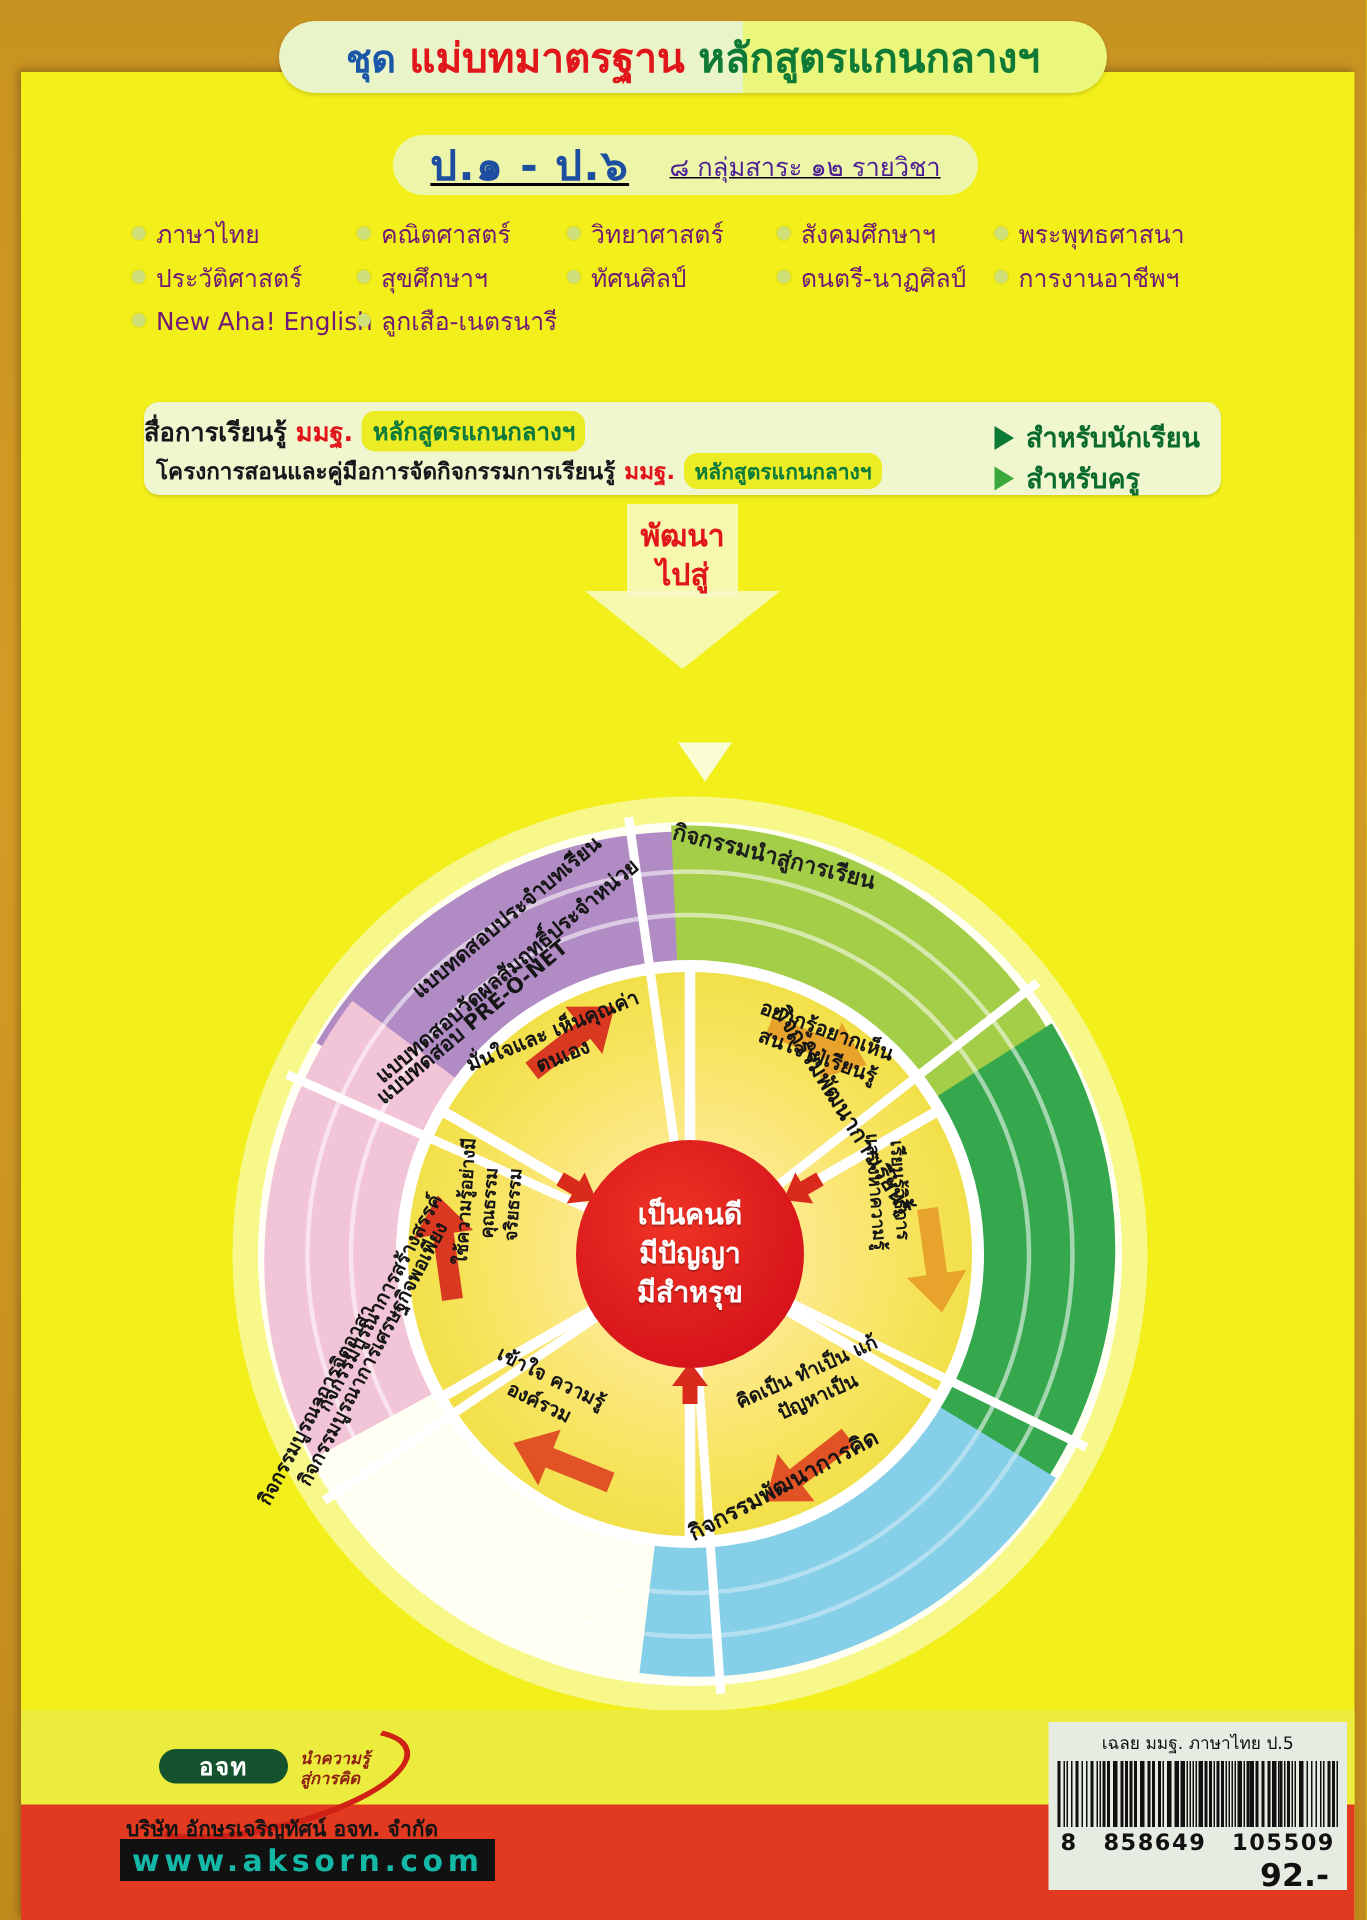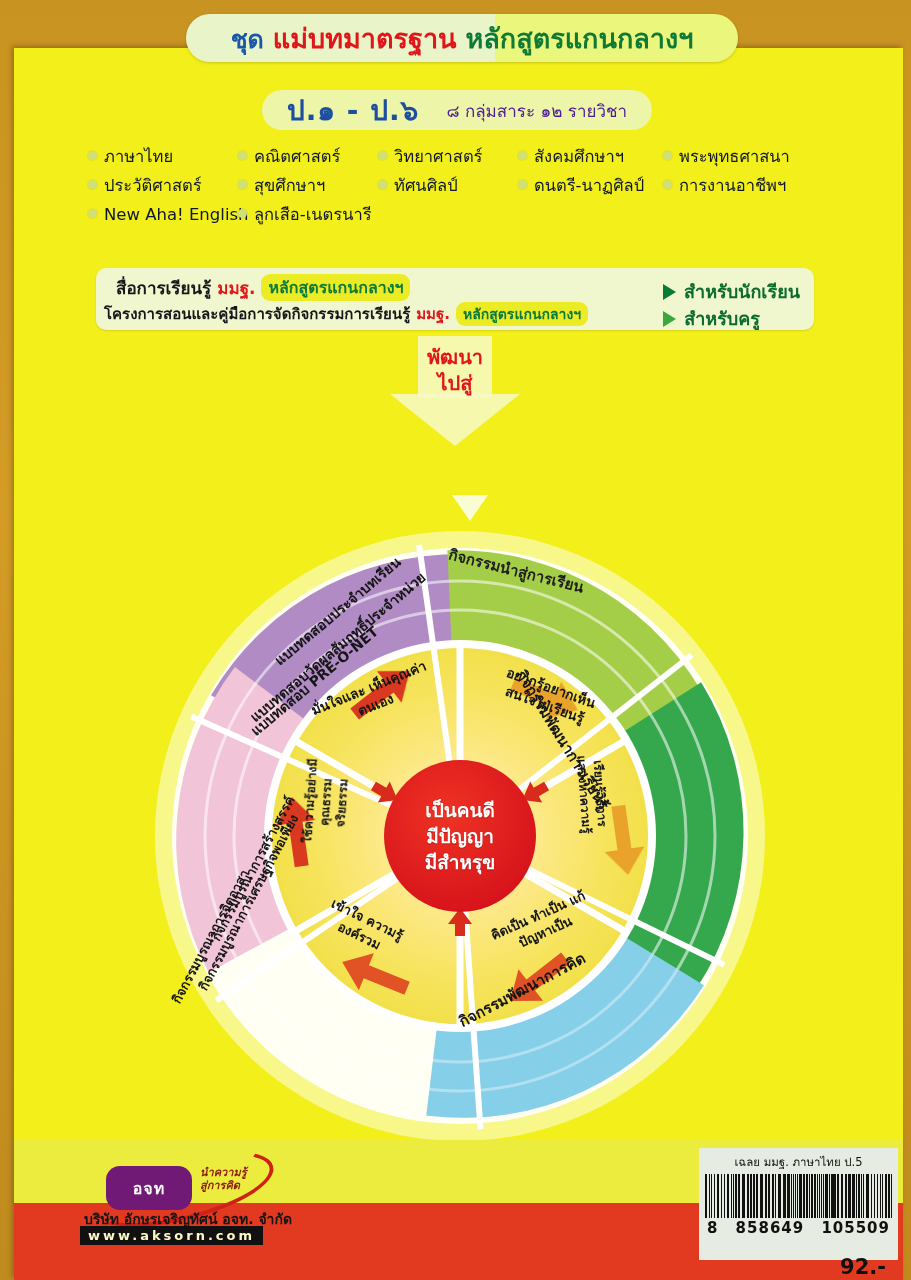--- a/index.html
+++ b/index.html
@@ -30,43 +30,43 @@
   }
   .hb-inner{display:flex;align-items:baseline;gap:9px;white-space:nowrap;}
   .hb-1{color:#1b57a8;font-size:25px;font-weight:bold;}
   .hb-2{color:#e0161b;font-size:27px;font-weight:bold;}
   .hb-3{color:#0e7a36;font-size:27px;font-weight:bold;}
 
   
   .grade-pill{
     position:absolute;left:262px;top:90px;width:390px;height:40px;
     border-radius:20px;background:#ecf5a8;
-    display:flex;align-items:center;justify-content:center;gap:27px;
+    display:flex;align-items:center;justify-content:center;gap:27px;text-decoration:underline;
   }
   .grade-main{color:#1d4ea0;font-size:28px;font-weight:bold;letter-spacing:1px;}
   .grade-sub{color:#4c1d95;font-size:17px;}
 
   
   .subjects{position:absolute;left:88px;top:142px;width:760px;}
   .subj-row{display:flex;}
   .subj{
     display:flex;align-items:baseline;gap:7px;
-    color:#0f172a;font-size:16.5px;line-height:29px;white-space:nowrap;
+    color:#701a75;font-size:16.5px;line-height:29px;white-space:nowrap;
   }
   .dot{width:9px;height:9px;border-radius:50%;background:#cfe07a;flex:none;
        box-shadow:0 0 0 1px rgba(0,0,0,.05);position:relative;top:-2px;}
 
   
   .media-box{
     position:absolute;left:96px;top:268px;width:718px;height:62px;
     border-radius:10px;background:#f0f7cf;
     box-shadow:0 1px 2px rgba(0,0,0,.12);
   }
   .media-line{position:absolute;display:flex;align-items:center;white-space:nowrap;}
-  .ml1{left:20px;top:6px;}
+  .ml1{left:0;top:6px;}
   .ml2{left:8px;top:34px;}
   .m-black{color:#16171a;font-size:17px;font-weight:bold;}
   .m-black.sm{font-size:15px;}
   .m-red{color:#e2151b;font-size:17px;font-weight:bold;margin:0 6px;}
   .m-red.sm{font-size:15px;}
   .m-hl{
     background:#ecec25;color:#0c7a3a;font-size:16px;font-weight:bold;
     padding:1px 7px;border-radius:9px;
   }
   .m-hl.sm{font-size:14px;}
@@ -107,43 +107,43 @@
     position:absolute;left:50%;top:50%;transform:translate(-50%,-50%);
     width:150px;text-align:center;color:#ffffff;font-size:19px;font-weight:bold;line-height:26px;
     text-shadow:0 1px 1px rgba(0,0,0,.25);
   }
 
   
   .red-bar{position:absolute;left:14px;top:1203px;right:8px;height:77px;background:#e23a20;}
   .yellow-band{position:absolute;left:14px;top:1140px;right:8px;height:63px;background:#ecec3f;}
   .logo-block{position:absolute;left:78px;top:1160px;width:250px;height:110px;}
   .logo-oval{
-    position:absolute;left:28px;top:6px;width:86px;height:44px;border-radius:14px;
-    background:#701a75;color:#ffffff;font-size:16px;font-weight:bold;
+    position:absolute;left:28px;top:6px;width:86px;height:23px;border-radius:14px;
+    background:#14532d;color:#ffffff;font-size:16px;font-weight:bold;
     display:flex;align-items:center;justify-content:center;letter-spacing:1px;
   }
   .logo-swoosh{position:absolute;left:10px;top:-2px;width:180px;height:54px;
     border:4px solid #cf2116;border-radius:50%;transform:rotate(-14deg);border-top-color:transparent;border-left-color:transparent;}
   .logo-tag{position:absolute;left:122px;top:6px;color:#8c1f12;font-size:11px;font-weight:bold;line-height:13px;font-style:italic;}
   .pub-name{position:absolute;left:6px;top:48px;color:#141414;font-size:14px;font-weight:bold;white-space:nowrap;}
   .pub-url{
-    position:absolute;left:2px;top:66px;background:#111;color:#fef9c3;
-    font-size:13px;font-weight:bold;letter-spacing:3px;padding:2px 8px;white-space:nowrap;
+    position:absolute;left:2px;top:66px;background:#111;color:#14b8a6;
+    font-size:20px;font-weight:bold;letter-spacing:3px;padding:2px 8px;white-space:nowrap;
   }
 
   
   .barcode-box{
     position:absolute;left:699px;top:1148px;width:199px;height:112px;background:#e6ece2;
     padding:4px 6px;box-sizing:border-box;
   }
   .bc-title{text-align:center;color:#111;font-size:11.5px;margin-top:1px;}
   .bc-bars{height:44px;margin-top:3px;display:flex;align-items:stretch;gap:0;}
   .bc-bars i{display:block;background:#111;}
   .bc-digits{display:flex;justify-content:space-between;padding:0 2px;color:#111;font-size:15px;font-weight:bold;margin-top:1px;letter-spacing:1px;}
-  .bc-price{text-align:right;color:#111;font-size:21px;font-weight:bold;padding-right:6px;margin-top:18px;}
+  .bc-price{text-align:right;color:#111;font-size:21px;font-weight:bold;padding-right:6px;margin-top:1px;}
 </style>
 </head>
 <body>
 
 <div id="page">
 
   <div class="book-edge"></div>
   <div class="cover"></div>
 
   <div class="header-banner">

